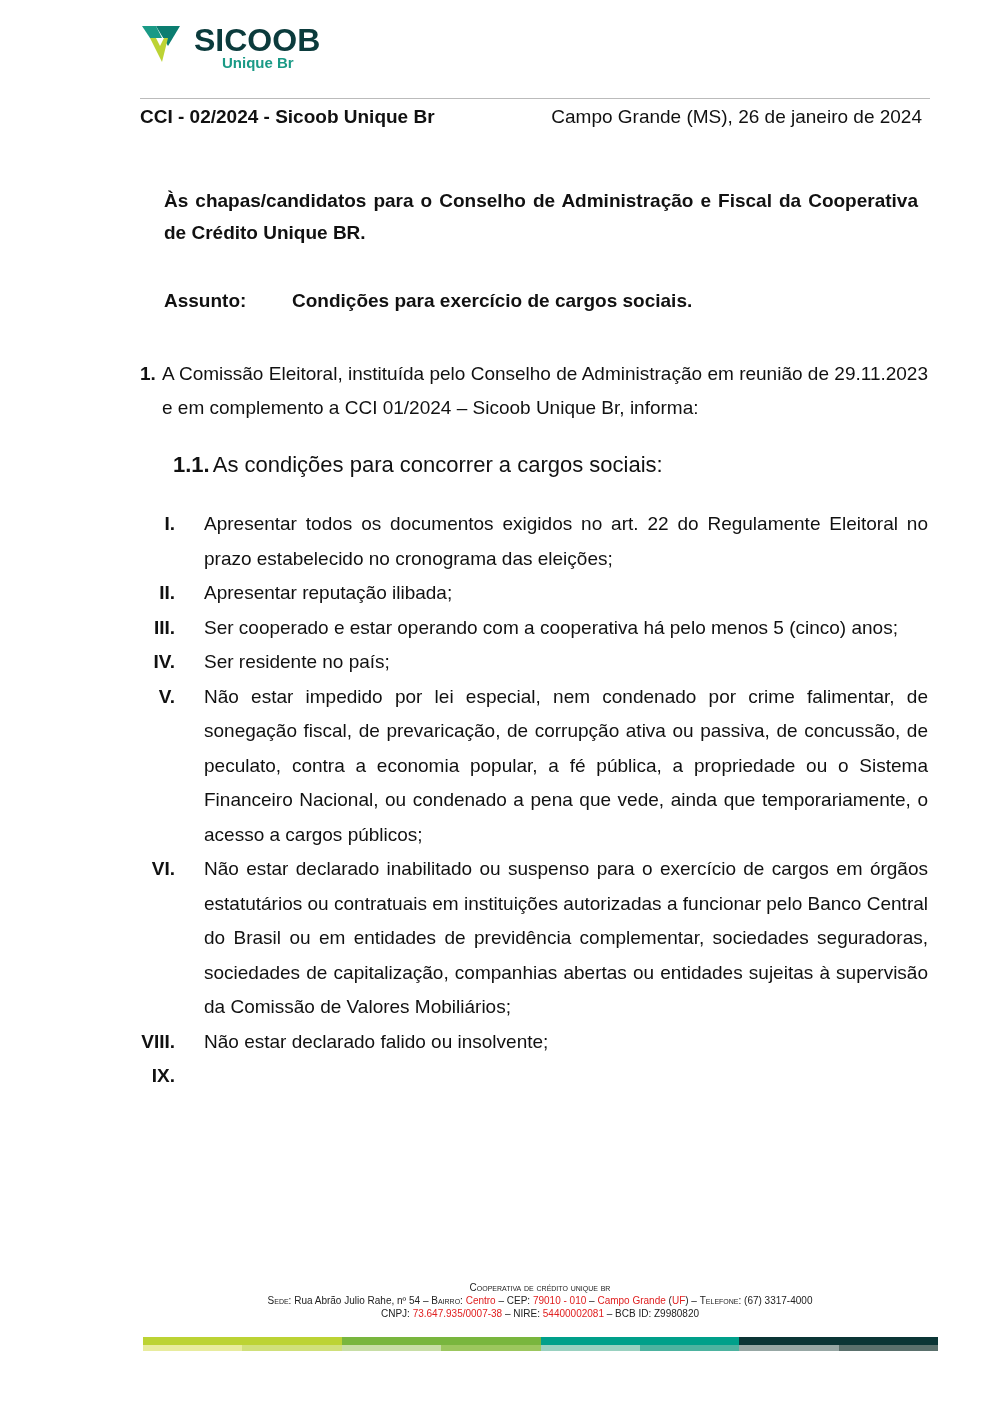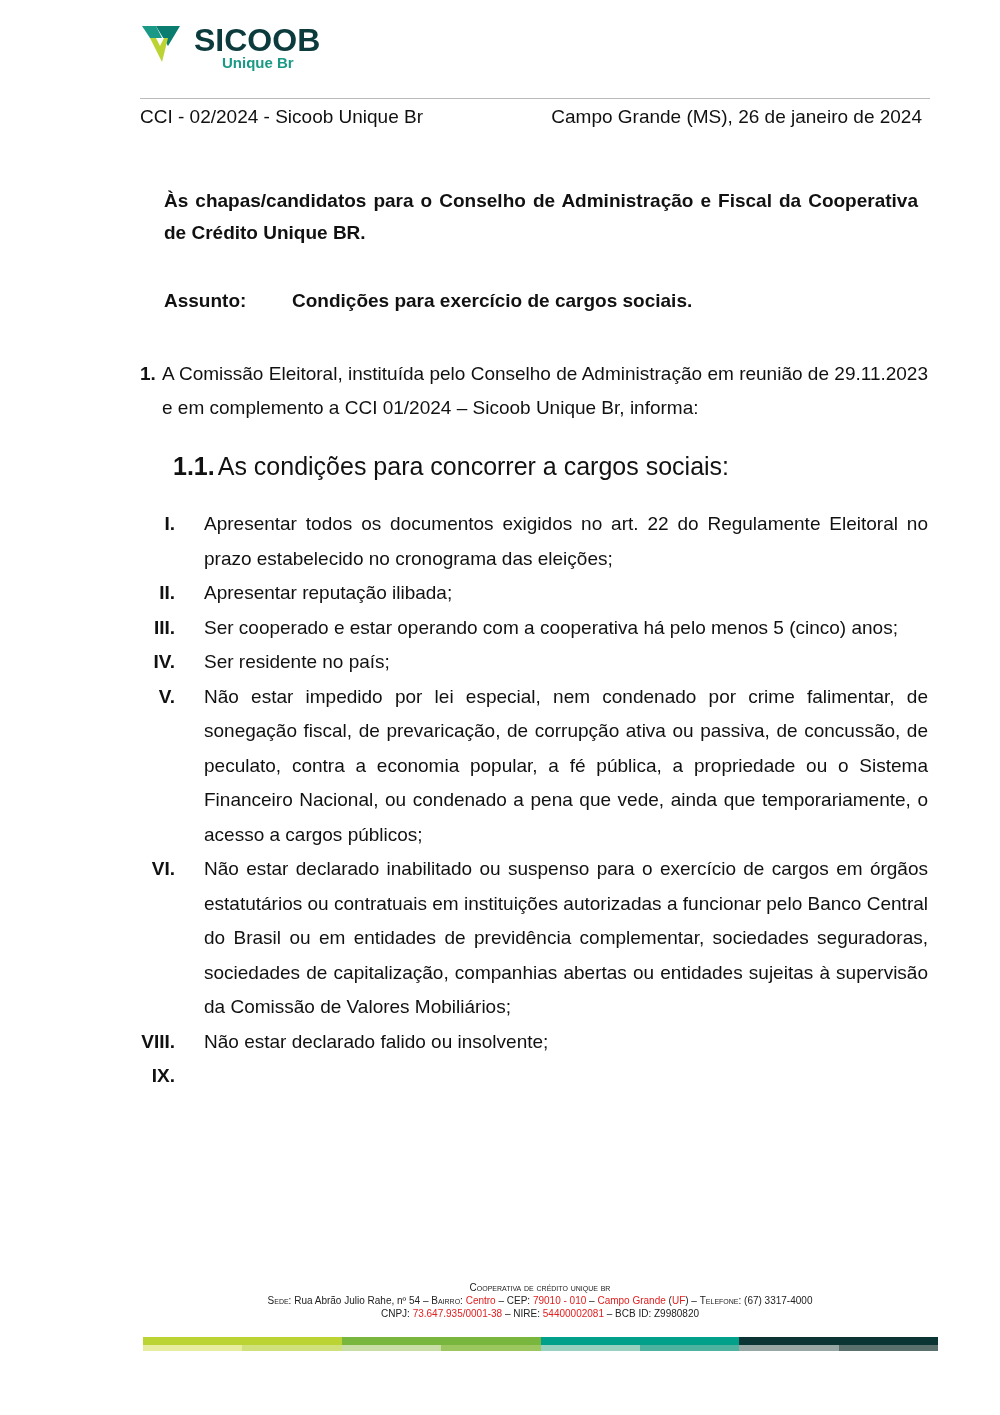--- a/index.html
+++ b/index.html
@@ -2,29 +2,29 @@
 <html><head>
 <meta charset="utf-8">
 <style>
   html, body { margin:0; padding:0; background:#fff; }
   body { width:1000px; height:1415px; position:relative; overflow:hidden;
          font-family:"Liberation Sans", sans-serif; color:#111; }
   .logo { position:absolute; left:142px; top:24px; width:170px; height:50px; }
   .logo .word { position:absolute; left:52px; top:-2px; font-weight:bold; font-size:32px; color:#0b3b3c; letter-spacing:0px; }
   .logo .sub { position:absolute; left:80px; top:30px; font-weight:bold; font-size:15px; color:#1a9a86; }
   .rule { position:absolute; left:140px; top:98px; width:790px; height:1px; background:#bbb; }
-  .hdr-left { position:absolute; left:140px; top:106px; font-size:19px; font-weight:normal;text-align:center; }
+  .hdr-left { position:absolute; left:140px; top:106px; font-size:19px; font-weight:bold;text-align:center; }
   .hdr-right { position:absolute; right:78px; top:106px; font-size:19px; }
   .addr { position:absolute; left:164px; top:185px; width:754px; font-size:19px; font-weight:bold; line-height:32px; text-align:justify; }
   .subject { position:absolute; left:164px; top:290px; font-size:19px; font-weight:bold; }
   .subject .lbl { display:inline-block; width:128px; }
   .p1 { position:absolute; left:140px; top:357px; width:788px; font-size:19px; line-height:34px; }
   .p1 .num { position:absolute; left:0; top:0; font-weight:bold; }
   .p1 .txt { margin-left:22px; text-align:justify; display:block; }
-  .p11 { position:absolute; left:173px; top:452px; font-size:25px; }
+  .p11 { position:absolute; left:173px; top:452px; font-size:22px; }
   .p11 b { margin-right:3px; }
   .list { position:absolute; left:130px; top:507px; width:798px; font-size:19px; line-height:34.5px; }
   .item { position:relative; padding-left:74px; text-align:justify; }
   .item .rn { position:absolute; left:0; width:45px; text-align:right; font-weight:bold; }
   .footer { position:absolute; left:140px; top:1281px; width:800px; text-align:center; font-size:10px; line-height:13px; color:#222; }
   .footer .sc { font-variant:small-caps; }
   .red { color:#e02020; }
   .link { color:#1a3fc0; text-decoration:underline; }
   .bar { position:absolute; left:143px; top:1337px; width:795px; height:14px; display:flex; flex-direction:column; }
   .bar .row { display:flex; height:8px; }
@@ -76,21 +76,21 @@
 <div class="footer">
   <div class="sc">Cooperativa de crédito unique br</div>
   <div>
     <span class="sc">Sede:</span> <span>Rua Abrão Julio Rahe, nº 54 –</span>
     <span class="sc">Bairro:</span> <span class="red">Centro</span>
     <span>– CEP:</span> <span class="red">79010 - 010</span> –
     <span class="red">Campo Grande</span> (<span class="red">UF</span>) –
     <span class="sc">Telefone:</span> <span>(67) 3317-4000</span>
   </div>
   <div>
-    <span>CNPJ:</span> <span class="red">73.647.935/0001-38</span>
+    <span>CNPJ:</span> <span class="red">73.647.935/0007-38</span>
     <span>– NIRE:</span> <span class="red">54400002081</span>
     <span>– BCB ID: Z9980820</span>
   </div>
 </div>
 
 <div class="bar">
   <div class="row">
     <span style="background:#bcd334"></span>
       <span style="background:#79b63e"></span>
       <span style="background:#00a08a"></span>

